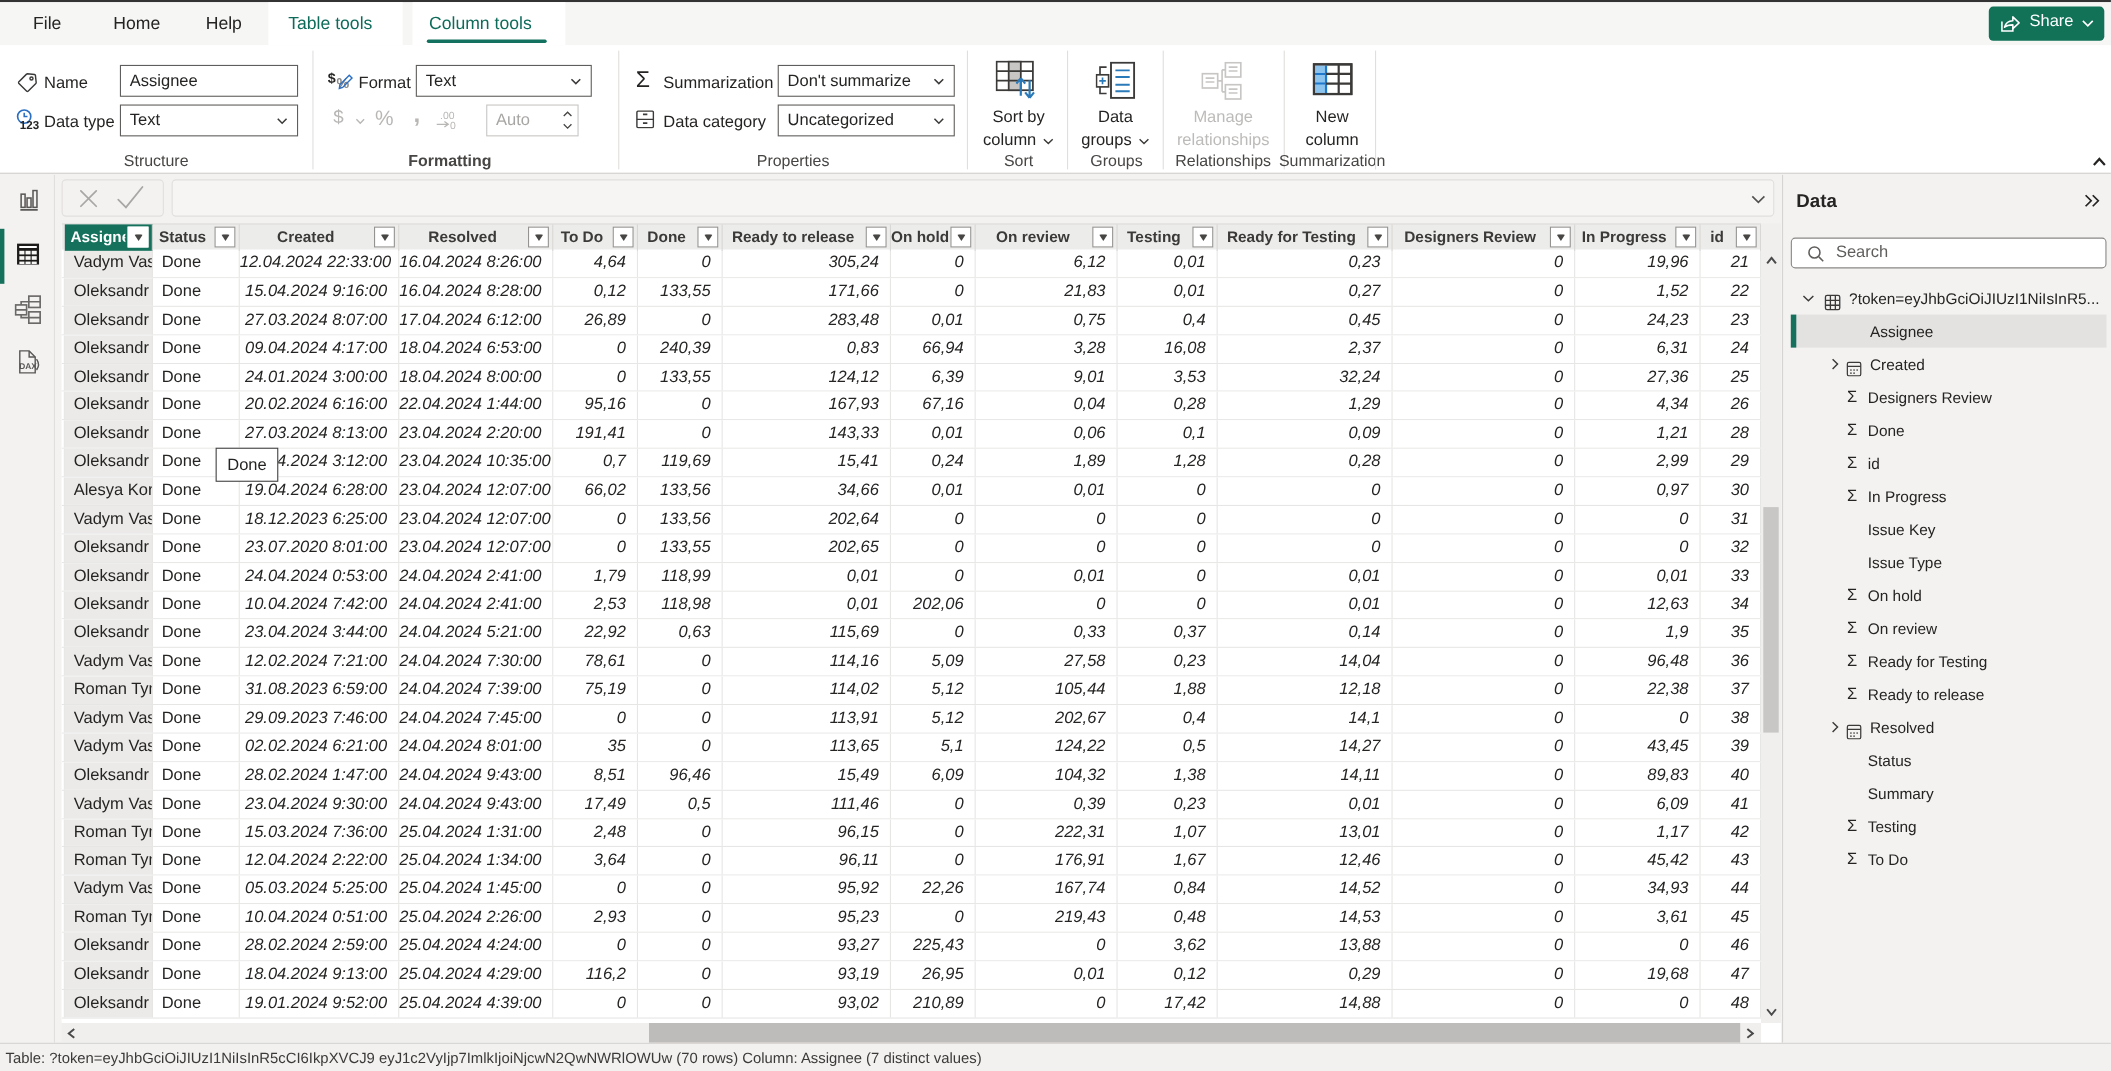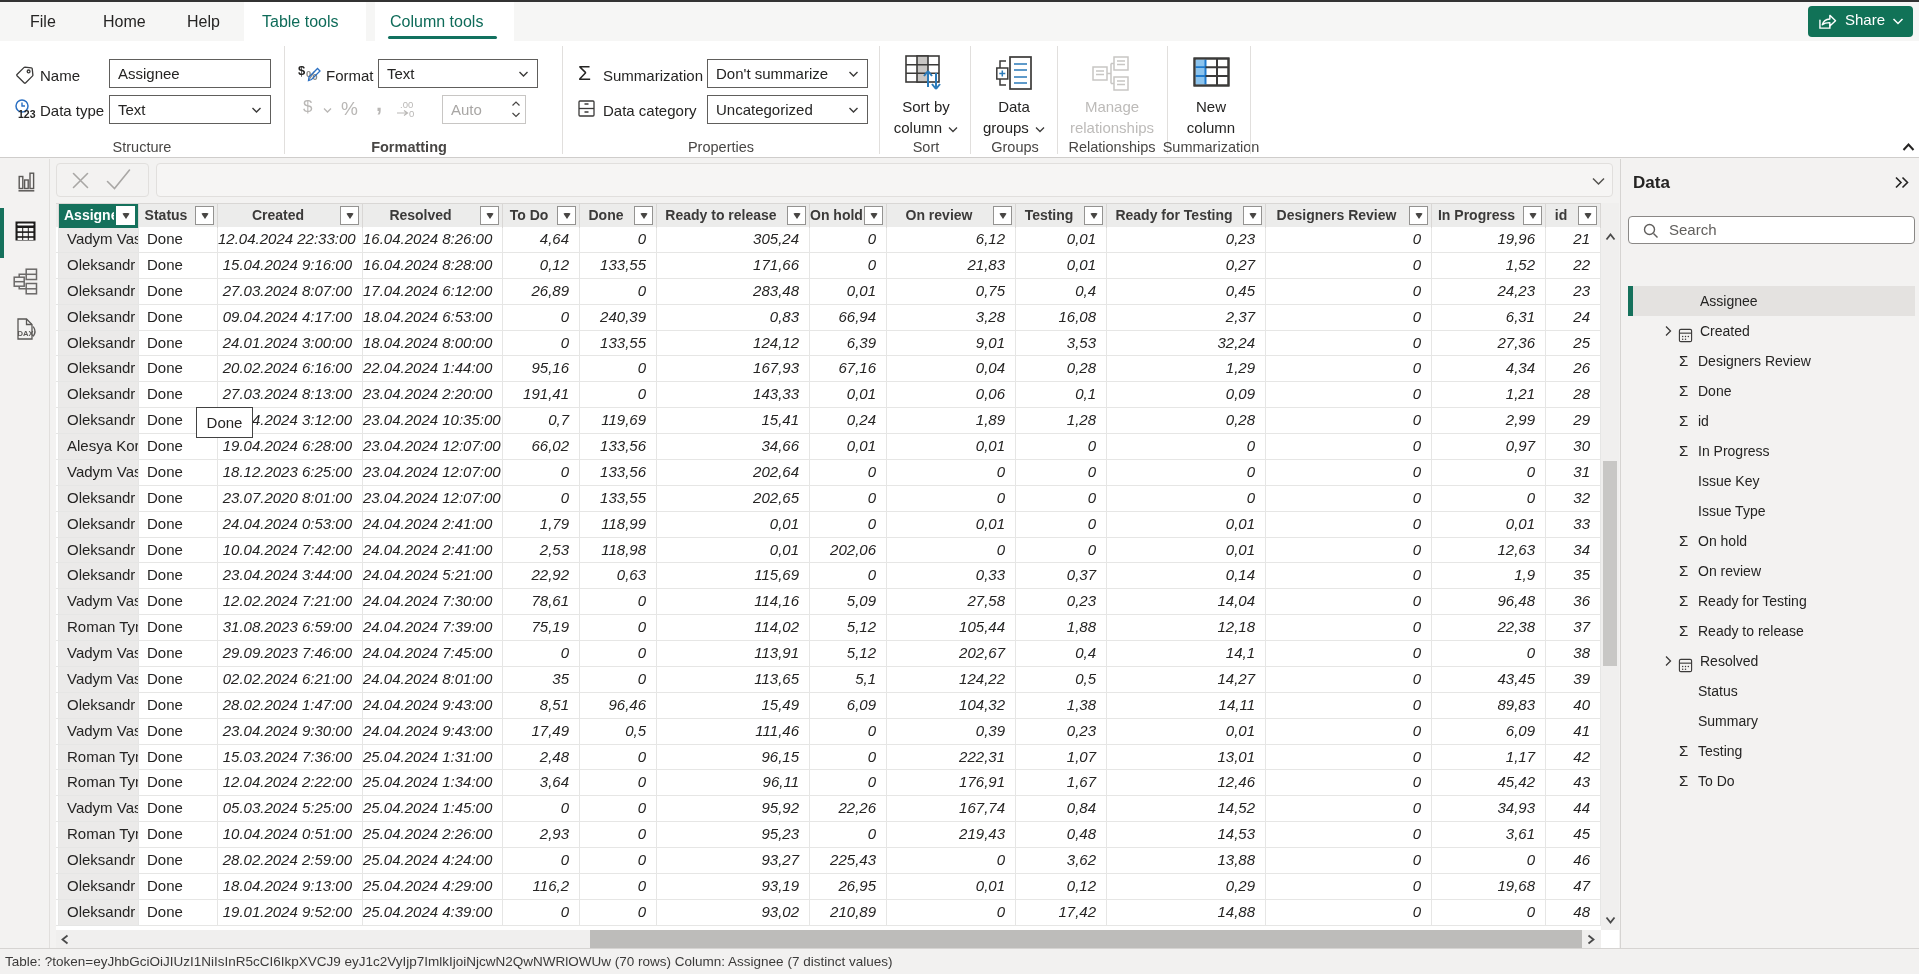--- a/index.html
+++ b/index.html
@@ -845,20 +845,30 @@
   <svg style="position:absolute;left:273px;top:17px" width="16" height="13" viewBox="0 0 16 13" fill="none" stroke="#252423" stroke-width="1.6">
       <path d="M2 1.5 L7 6.5 L2 11.5 M8.5 1.5 L13.5 6.5 L8.5 11.5"></path>
     </svg>
   <div id="searchbox">
     <svg style="position:absolute;left:14px;top:6px" width="16" height="16" viewBox="0 0 16 16" fill="none" stroke="#605e5c" stroke-width="1.4">
       <circle cx="6.5" cy="6.5" r="5"></circle>
         <path d="M10.5 10.5 L14.5 14.5"></path>
     </svg>
     <span class="ph">Search</span>
   </div>
+<div class="fi" style="top:97px">
+      <svg style="position:absolute;left:10px;top:11px" width="12" height="9" viewBox="0 0 12 9" fill="none" stroke="#3b3a39" stroke-width="1.3">
+        <path d="M1.5 2 L6 6.5 L10.5 2"></path>
+      </svg>
+      <span class="ficon"><svg width="16" height="16" viewBox="0 0 16 16" fill="none" stroke="#3b3a39" stroke-width="1.2">
+          <rect x="1.5" y="1.5" width="13" height="13" rx="1.5"></rect>
+          <path d="M1.5 6h13M1.5 10.5h13M6 1.5v13M10.5 1.5v13"></path>
+        </svg></span>
+      <span class="ftxt ftok">?token=eyJhbGciOiJIUzI1NiIsInR5...</span>
+    </div>
 <div class="fi fisel" style="top:127px">
       <span class="ftxt2">Assignee</span>
     </div>
 <div class="fi" style="top:157px">
       <svg style="position:absolute;left:36px;top:9px" width="9" height="12" viewBox="0 0 9 12" fill="none" stroke="#3b3a39" stroke-width="1.3">
         <path d="M2 1.5 L6.5 6 L2 10.5"></path>
       </svg>
       <span class="ficon2"><svg width="15" height="15" viewBox="0 0 16 16" fill="none" stroke="#3b3a39" stroke-width="1.2">
           <rect x="1.5" y="1.5" width="13" height="13" rx="1.5"></rect>
           <path d="M1.5 5.5h13"></path>

